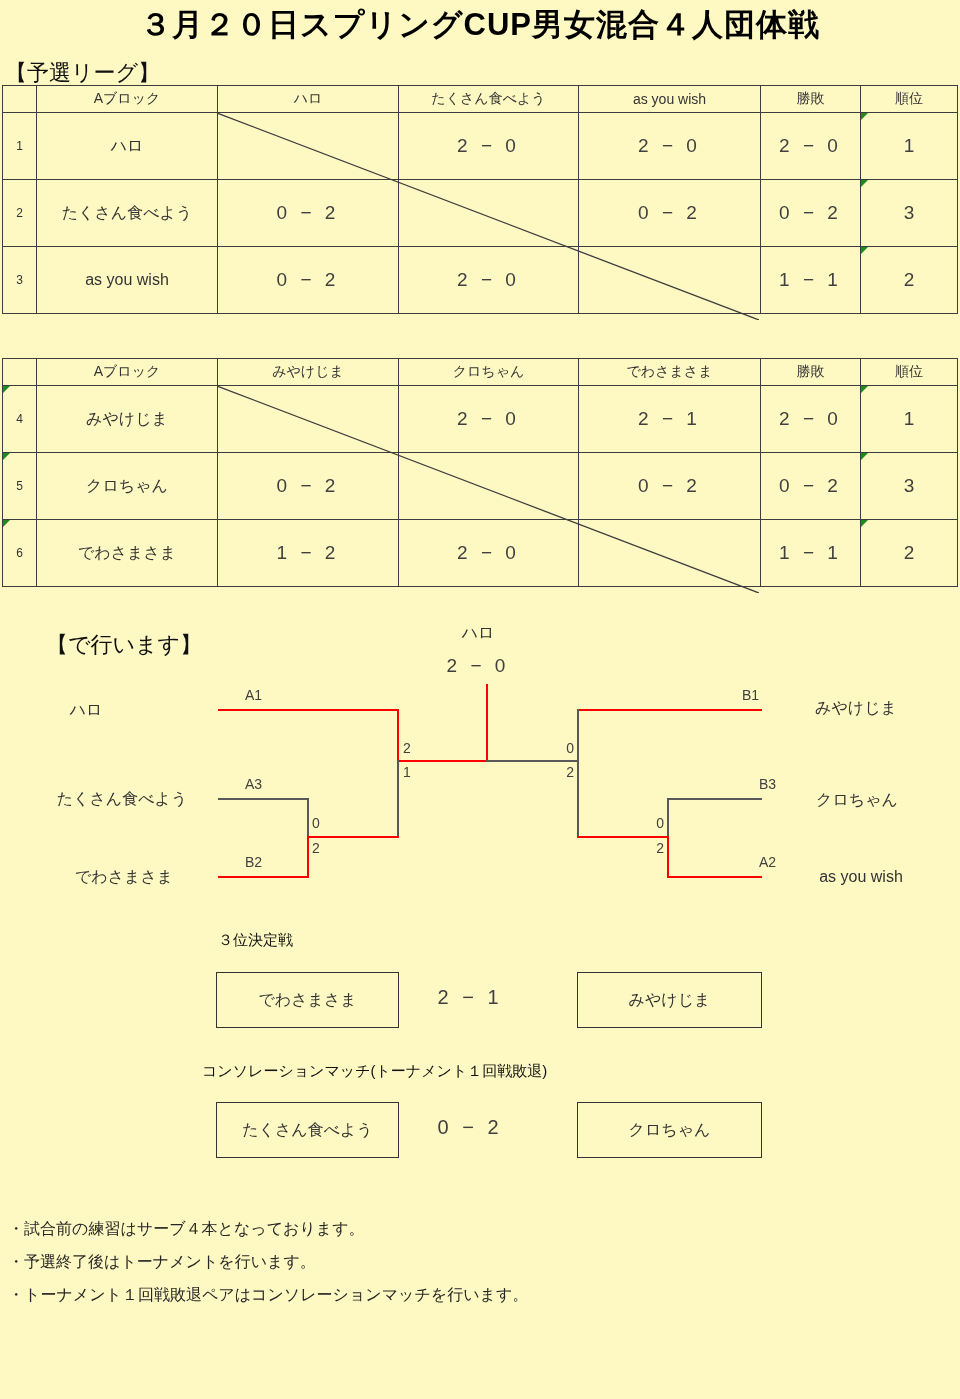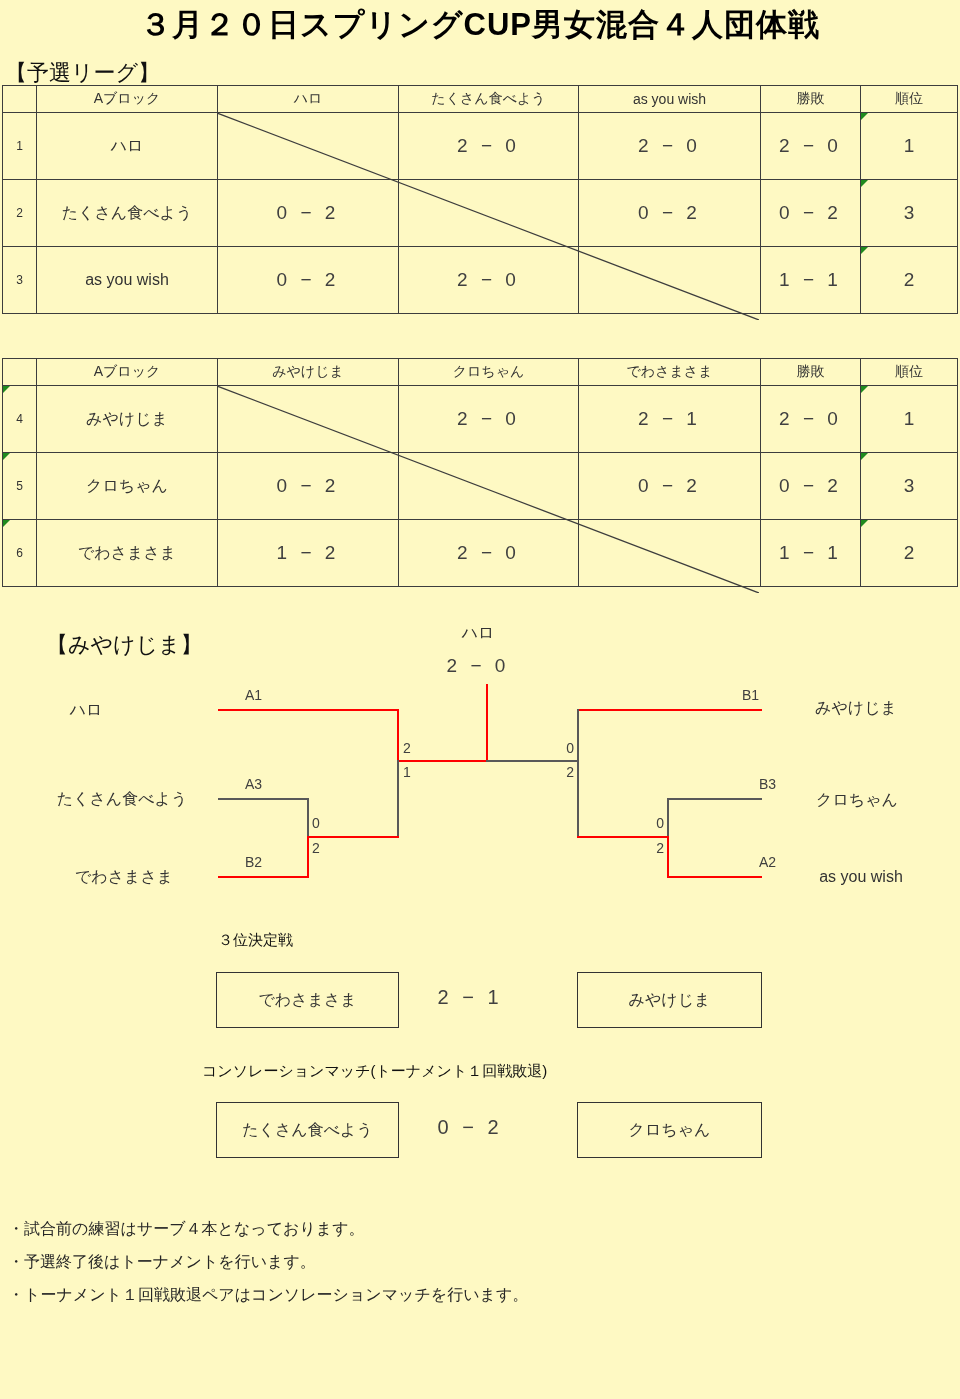--- a/index.html
+++ b/index.html
@@ -145,21 +145,21 @@
       <td class="score"></td>
       <td class="rec">1 − 1</td>
       <td class="rank gm">2</td>
     </tr>
   </tbody>
     </table>
   <svg class="diag" style="left:217px;top:386px;" width="542" height="207">
     <line x1="0" y1="0" x2="542" y2="207" stroke="#3d3d3d" stroke-width="1.3"></line>
   </svg>
 
-  <div class="sec-label" style="left:46px;top:630px;">【みやけじま】</div>
+  <div class="sec-label" style="left:46px;top:630px;">【で行います】</div>
 
   <div class="champ-name" style="left:418px;top:623px;">ハロ</div>
   <div class="champ-score" style="left:418px;top:655px;">2 − 0</div>
 
   <div class="hl red" style="left:218px;top:709px;width:181px;"></div>
   <div class="vl red" style="left:397px;top:709px;height:53px;"></div>
   <div class="hl red" style="left:397px;top:760px;width:91px;"></div>
   <div class="vl red" style="left:486px;top:684px;height:78px;"></div>
   <div class="vl" style="left:397px;top:760px;height:78px;"></div>
   <div class="hl" style="left:218px;top:798px;width:91px;"></div>

